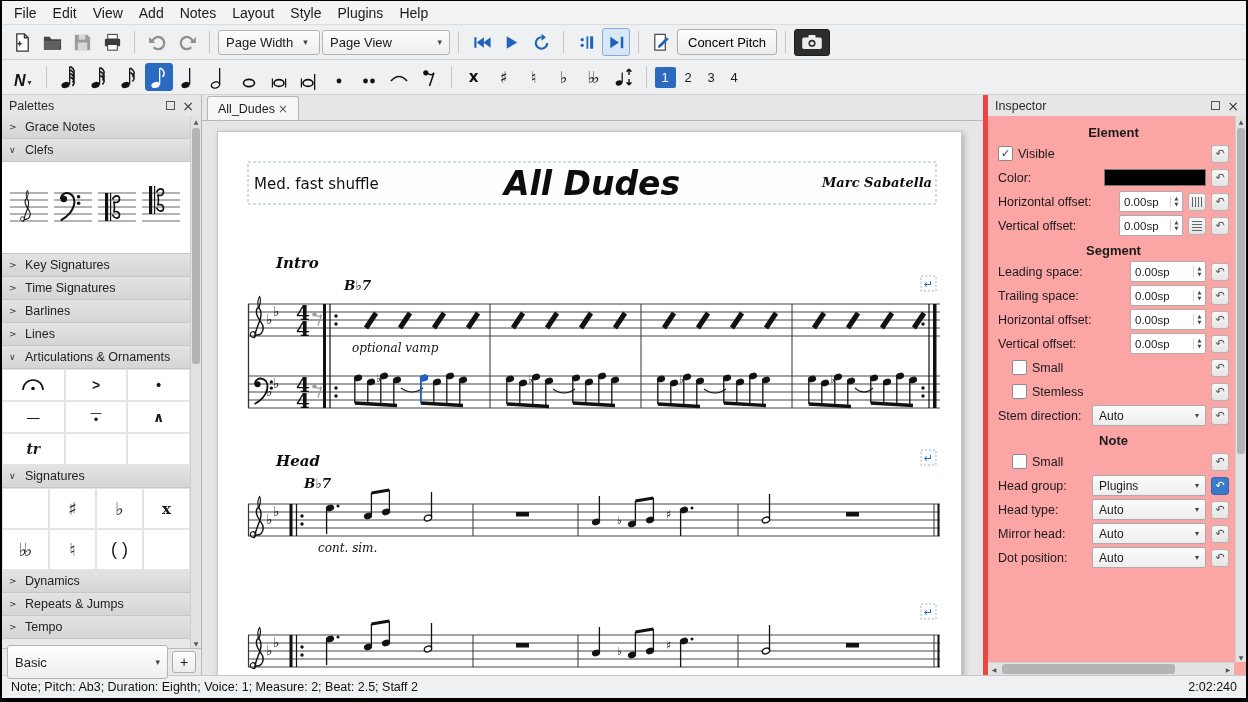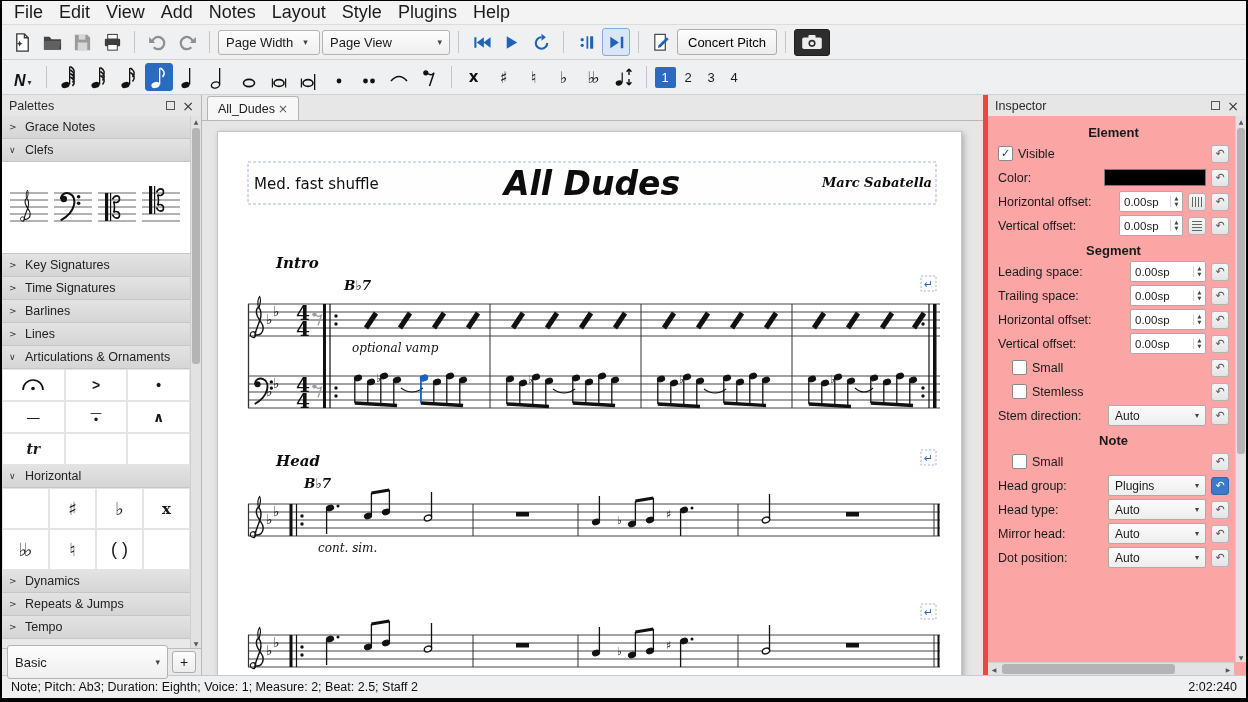--- a/index.html
+++ b/index.html
@@ -3,21 +3,21 @@
 <meta charset="utf-8">
 <style>
 *{margin:0;padding:0;box-sizing:border-box}
 html,body{width:1248px;height:702px;overflow:hidden}
 body{background:#000;font-family:"Liberation Sans","DejaVu Sans",sans-serif;font-size:13px;color:#1a1a1a}
 .gi{font-family:"DejaVu Sans",sans-serif}
 .app{position:absolute;left:0;top:0;width:1248px;height:702px;padding:1px 2px 4px 2px;display:flex;flex-direction:column;background:#000}
 .inner{flex:1;display:flex;flex-direction:column;background:#ececec;min-height:0}
 
 .menubar{height:24px;background:#f3f3f3;border-bottom:1px solid #dcdcdc;display:flex;align-items:center;padding:0 4px}
-.menu-item{padding:3px 8px;font-size:18px}
+.menu-item{padding:3px 8px;font-size:14px}
 
 .tb{height:35px;background:#eff0f1;border-bottom:1px solid #d2d2d2;display:flex;align-items:center;padding:0 6px;gap:2px;flex-shrink:0}
 .tbtn{min-width:28px;height:28px;display:flex;align-items:center;justify-content:center;border:1px solid transparent;border-radius:3px;color:#111}
 .tbtn.checked{background:#d8e6f6;border-color:#86abd4}
 .tbtn.sel{background:#2a6bbf;border-color:#2a6bbf;color:#fff}
 .sep{width:1px;height:22px;background:#c6c6c6;margin:0 6px;flex-shrink:0}
 .combo{height:25px;background:linear-gradient(#fdfdfd,#efefef);border:1px solid #b3b3b3;border-radius:3px;display:flex;align-items:center;padding:0 7px;gap:10px;font-size:13px}
 .combo .arr{font-size:9px;color:#444}
 .txtbtn{height:26px;background:linear-gradient(#fdfdfd,#ececec);border:1px solid #adadad;border-radius:3px;padding:0 10px;display:flex;align-items:center;font-size:13px}
 .darkbtn{width:36px;height:27px;background:#2d2d2d;border:1px solid #1d1d1d;border-radius:3px;display:flex;align-items:center;justify-content:center}
@@ -81,21 +81,21 @@
 
 .inspector{width:263px;background:#fca5a5;border-left:5px solid #ef4444;display:flex;flex-direction:column;position:relative;flex-shrink:0}
 .insp-body{flex:1;overflow:hidden;padding:2px 17px 0 10px}
 .sec-head{text-align:center;font-weight:bold;font-size:13px;margin:7px 0 3px}
 .irow{display:flex;align-items:center;margin:3px 0;gap:5px;font-size:12.5px;height:21px}
 .irow .lbl{flex:1;white-space:nowrap;overflow:hidden}
 .spin{width:64px;height:21px;background:#fff;border:1px solid #ababab;border-radius:2px;display:flex;align-items:center;flex-shrink:0}
 .spin .val{flex:1;padding-left:4px;font-size:11.5px}
 .spin .arrows{width:12px;display:flex;flex-direction:column;align-items:center;justify-content:center;border-left:1px solid #d6d6d6;color:#444;gap:1px}
 .spin .arrows span{font-size:5px;line-height:5px}
-.dd{width:98px;height:21px;background:linear-gradient(#fcfcfc,#ededed);border:1px solid #ababab;border-radius:2px;display:flex;align-items:center;padding:0 6px;font-size:12px;flex-shrink:0}
+.dd{width:114px;height:21px;background:linear-gradient(#fcfcfc,#ededed);border:1px solid #ababab;border-radius:2px;display:flex;align-items:center;padding:0 6px;font-size:12px;flex-shrink:0}
 .dd .sp{flex:1}
 .dd .arr{font-size:8px;color:#444}
 .rst{width:18px;height:18px;border:1px solid #b3b3b3;border-radius:3px;background:linear-gradient(#f7f7f7,#e4e4e4);display:flex;align-items:center;justify-content:center;font-size:11px;color:#555;flex-shrink:0}
 .rst.active{background:#3b79c9;border-color:#2f66ae;color:#fff}
 .snapbtn{width:18px;height:18px;border:1px solid #b3b3b3;border-radius:3px;background:linear-gradient(#f7f7f7,#e4e4e4);display:flex;align-items:center;justify-content:center;flex-shrink:0}
 .snapv-ico{width:10px;height:10px;background:repeating-linear-gradient(90deg,#666 0,#666 1px,transparent 1px,transparent 3px)}
 .snaph-ico{width:10px;height:10px;background:repeating-linear-gradient(0deg,#666 0,#666 1px,transparent 1px,transparent 3px)}
 .cb{width:15px;height:15px;border:1px solid #8a8a8a;border-radius:2px;background:#fff;display:flex;align-items:center;justify-content:center;font-size:11px;color:#1b3a68;flex-shrink:0}
 .swatch{flex:1;height:17px;max-width:126px;background:#000;border:1px solid #777}
 
@@ -513,21 +513,21 @@
                 <span class="gi" style="font-weight:bold">∧</span>
               </div>
           <div class="cell">
                 <span class="trill">tr</span>
               </div>
           <div class="cell"></div>
           <div class="cell"></div>
         </div>
         <div class="pal-row">
               <span class="pal-arrow gi">∨</span>
-              <span>Horizontal</span>
+              <span>Signatures</span>
             </div>
         <div class="grid accid-grid">
           <div class="cell"></div>
           <div class="cell">
                 <span class="gi">♯</span>
               </div>
           <div class="cell">
                 <span class="gi">♭</span>
               </div>
           <div class="cell">

